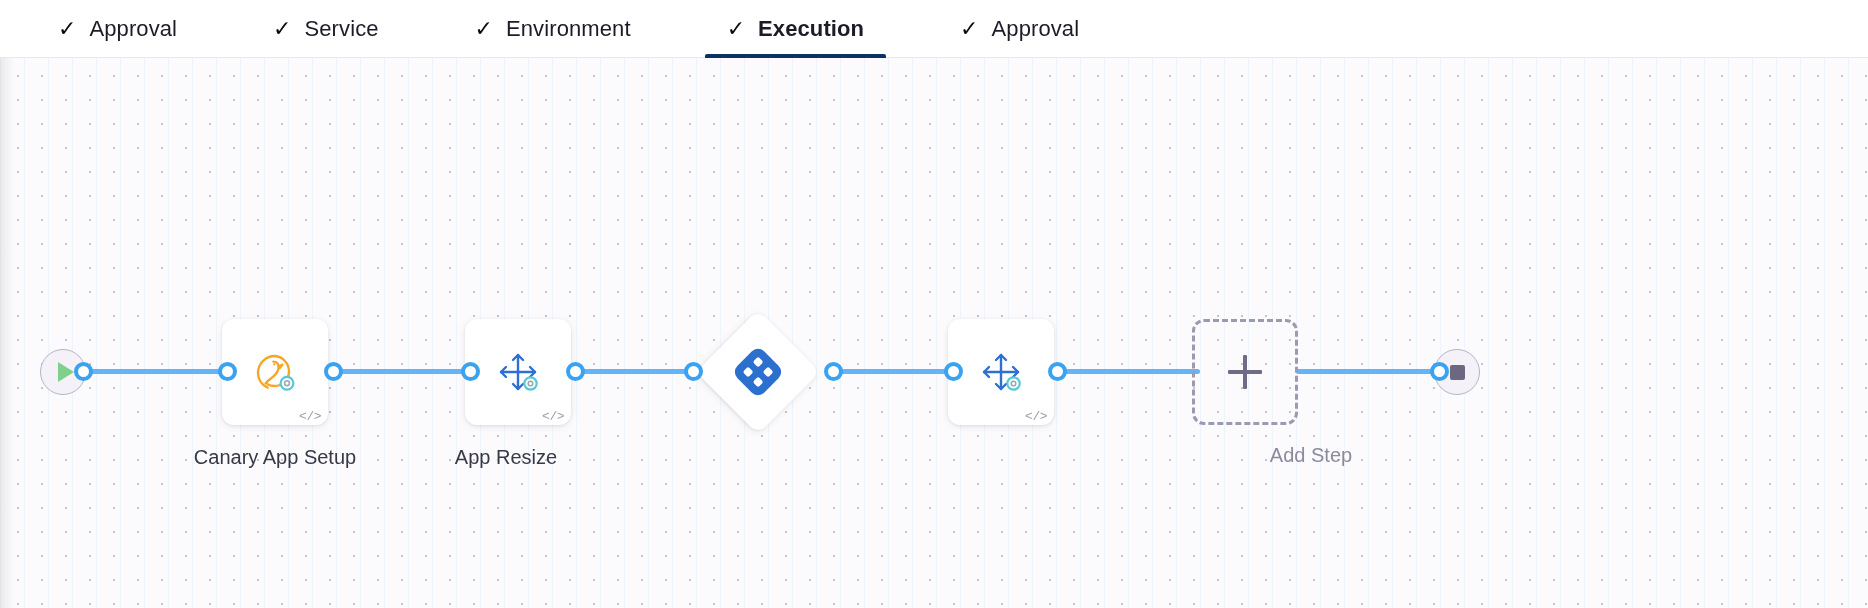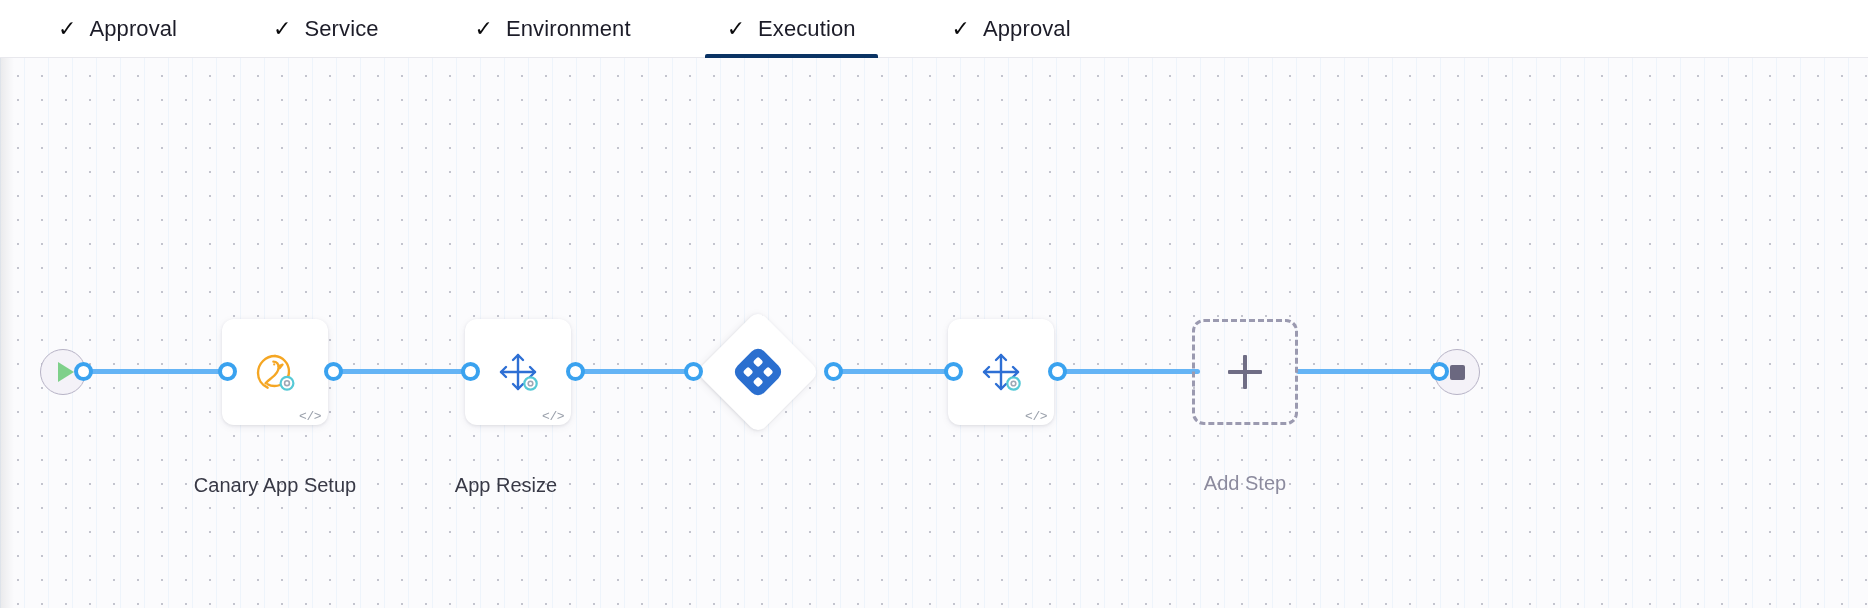--- a/index.html
+++ b/index.html
@@ -42,21 +42,21 @@
     color: #0b0b0d;
     font-weight: 400;
     display: inline-block;
   }
   .tab .tab-label {
     font-size: 22px;
     color: #1c1c28;
     letter-spacing: 0.1px;
     white-space: nowrap;
   }
-  .tab.active .tab-label { font-weight: 400; }
+  .tab.active .tab-label { font-weight: 700; }
   .tab.active::after {
     content: "";
     position: absolute;
     left: 0; right: 0; bottom: 0;
     height: 4px;
     background: #0a3364;
     border-radius: 2px 2px 0 0;
   }
 
   
@@ -211,21 +211,20 @@
   .node-label {
     position: absolute;
     top: 382px;
     width: 200px;
     text-align: center;
     font-size: 20px;
     line-height: 35px;
     color: #383946;
     z-index: 2;
     user-select: none;
-    margin-top: 28px;
   }
   .node-label.muted { color: #8c8b9e; top: 380px; }
 
   .icon-svg { display: block; }
 </style>
 </head>
 <body>
 
 <div class="tabbar">
 
@@ -345,21 +344,21 @@
       </div>
       <span class="code-badge">&lt;/&gt;</span>
     </div>
     <div class="dot" style="left:944px;"></div>
     <div class="dot" style="left:1048px;"></div>
 
     <div class="addstep" style="left:1192px;">
       <span class="plus-h"></span>
       <span class="plus-v"></span>
     </div>
-    <div class="node-label muted" style="left:1145px; width:200px;">Add Step</div>
+    <div class="node-label muted" style="left:1211px; width:200px;">Add Step</div>
 
     <div class="dot" style="left:1430px;"></div>
     <div class="terminal" style="left:1434px;">
       <span class="stop-sq"></span>
     </div>
 
   </div>
 </div>
 
 </body></html>

